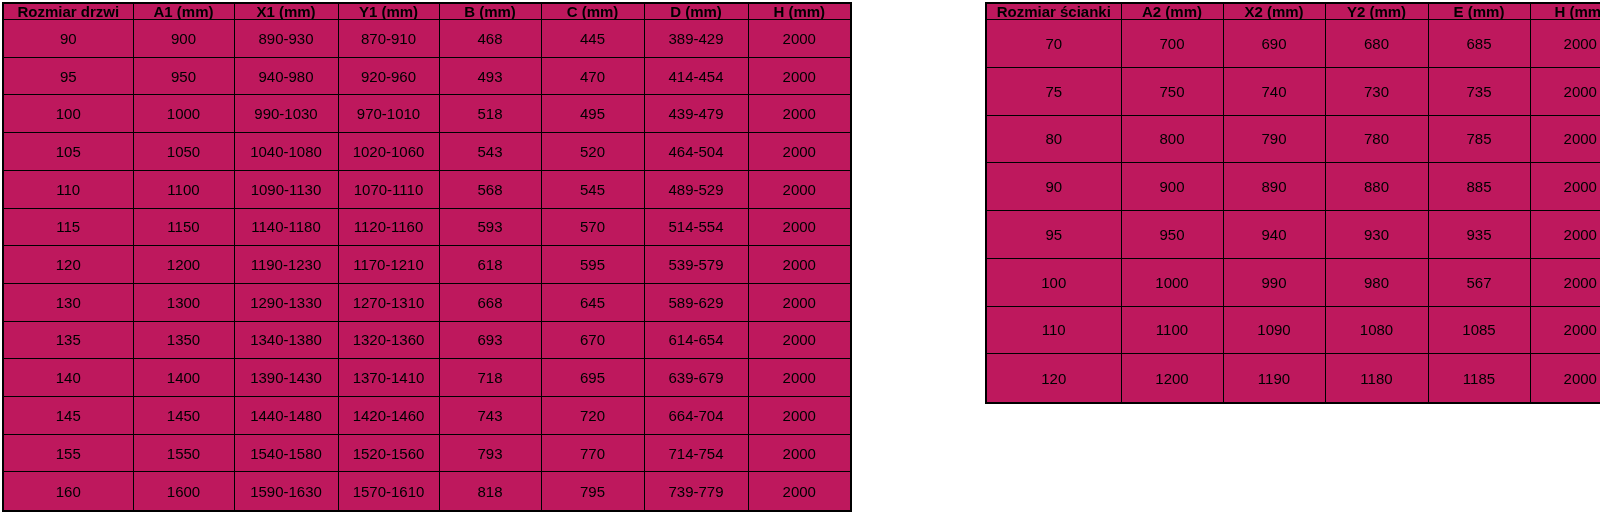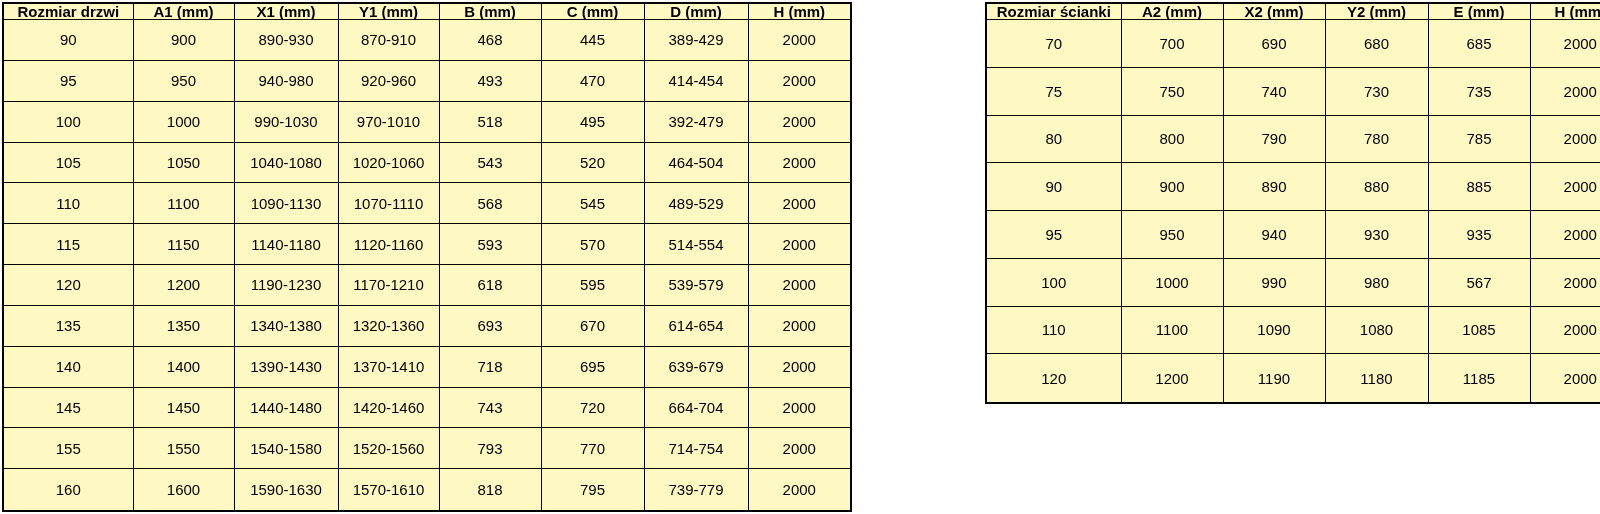--- a/index.html
+++ b/index.html
@@ -9,21 +9,21 @@
     font-family: "Liberation Sans", "DejaVu Sans", sans-serif;
     color: #000000;
     overflow: hidden;
   }
   .canvas { position: relative; width: 1600px; height: 514px; background: #ffffff; }
 
   table.spec-table {
     position: absolute;
     border-collapse: collapse;
     table-layout: fixed;
-    background: #fef9c3;
+    background: #be185d;
   }
   table.spec-table th, table.spec-table td {
     border: 1px solid #000000;
     text-align: center;
     vertical-align: middle;
     font-size: 15px;
     line-height: 1;
     color: #000000;
     padding: 0 2px;
     white-space: nowrap;
@@ -84,21 +84,21 @@
           <td>414-454</td>
           <td>2000</td>
         </tr>
         <tr>
           <td>100</td>
           <td>1000</td>
           <td>990-1030</td>
           <td>970-1010</td>
           <td>518</td>
           <td>495</td>
-          <td>392-479</td>
+          <td>439-479</td>
           <td>2000</td>
         </tr>
         <tr>
           <td>105</td>
           <td>1050</td>
           <td>1040-1080</td>
           <td>1020-1060</td>
           <td>543</td>
           <td>520</td>
           <td>464-504</td>
@@ -125,20 +125,30 @@
           <td>2000</td>
         </tr>
         <tr>
           <td>120</td>
           <td>1200</td>
           <td>1190-1230</td>
           <td>1170-1210</td>
           <td>618</td>
           <td>595</td>
           <td>539-579</td>
+          <td>2000</td>
+        </tr>
+        <tr>
+          <td>130</td>
+          <td>1300</td>
+          <td>1290-1330</td>
+          <td>1270-1310</td>
+          <td>668</td>
+          <td>645</td>
+          <td>589-629</td>
           <td>2000</td>
         </tr>
         <tr>
           <td>135</td>
           <td>1350</td>
           <td>1340-1380</td>
           <td>1320-1360</td>
           <td>693</td>
           <td>670</td>
           <td>614-654</td>

